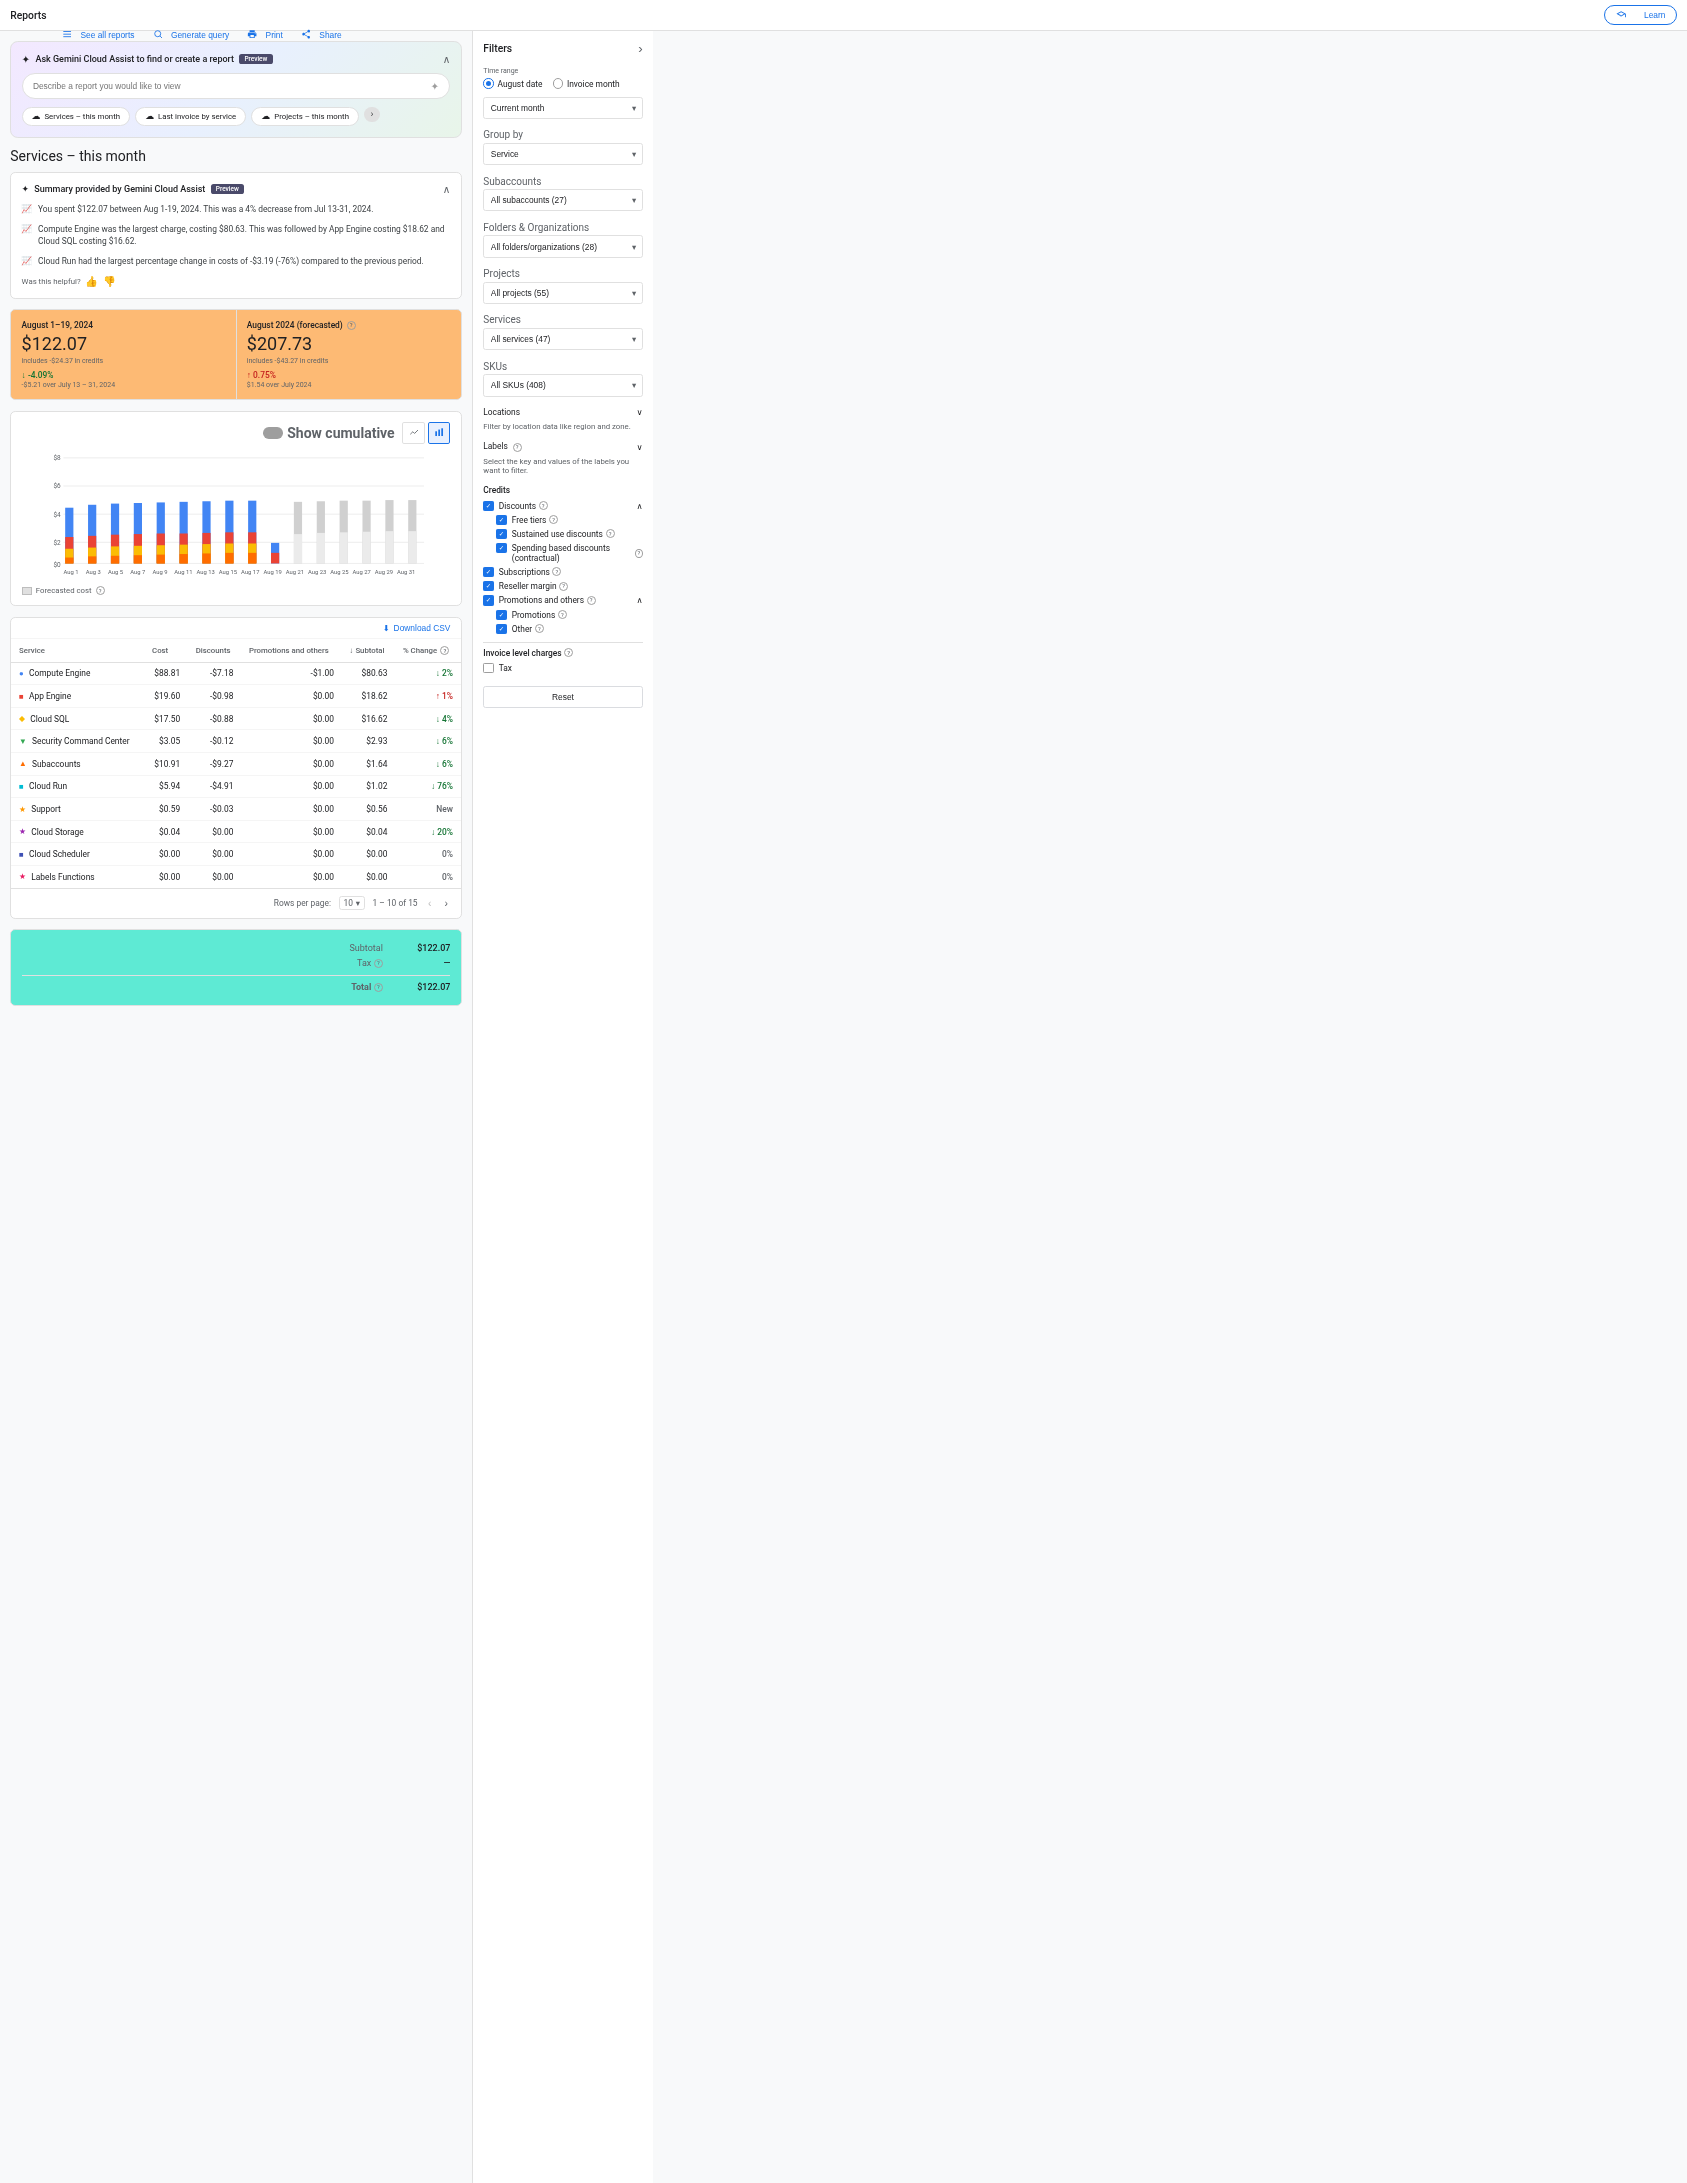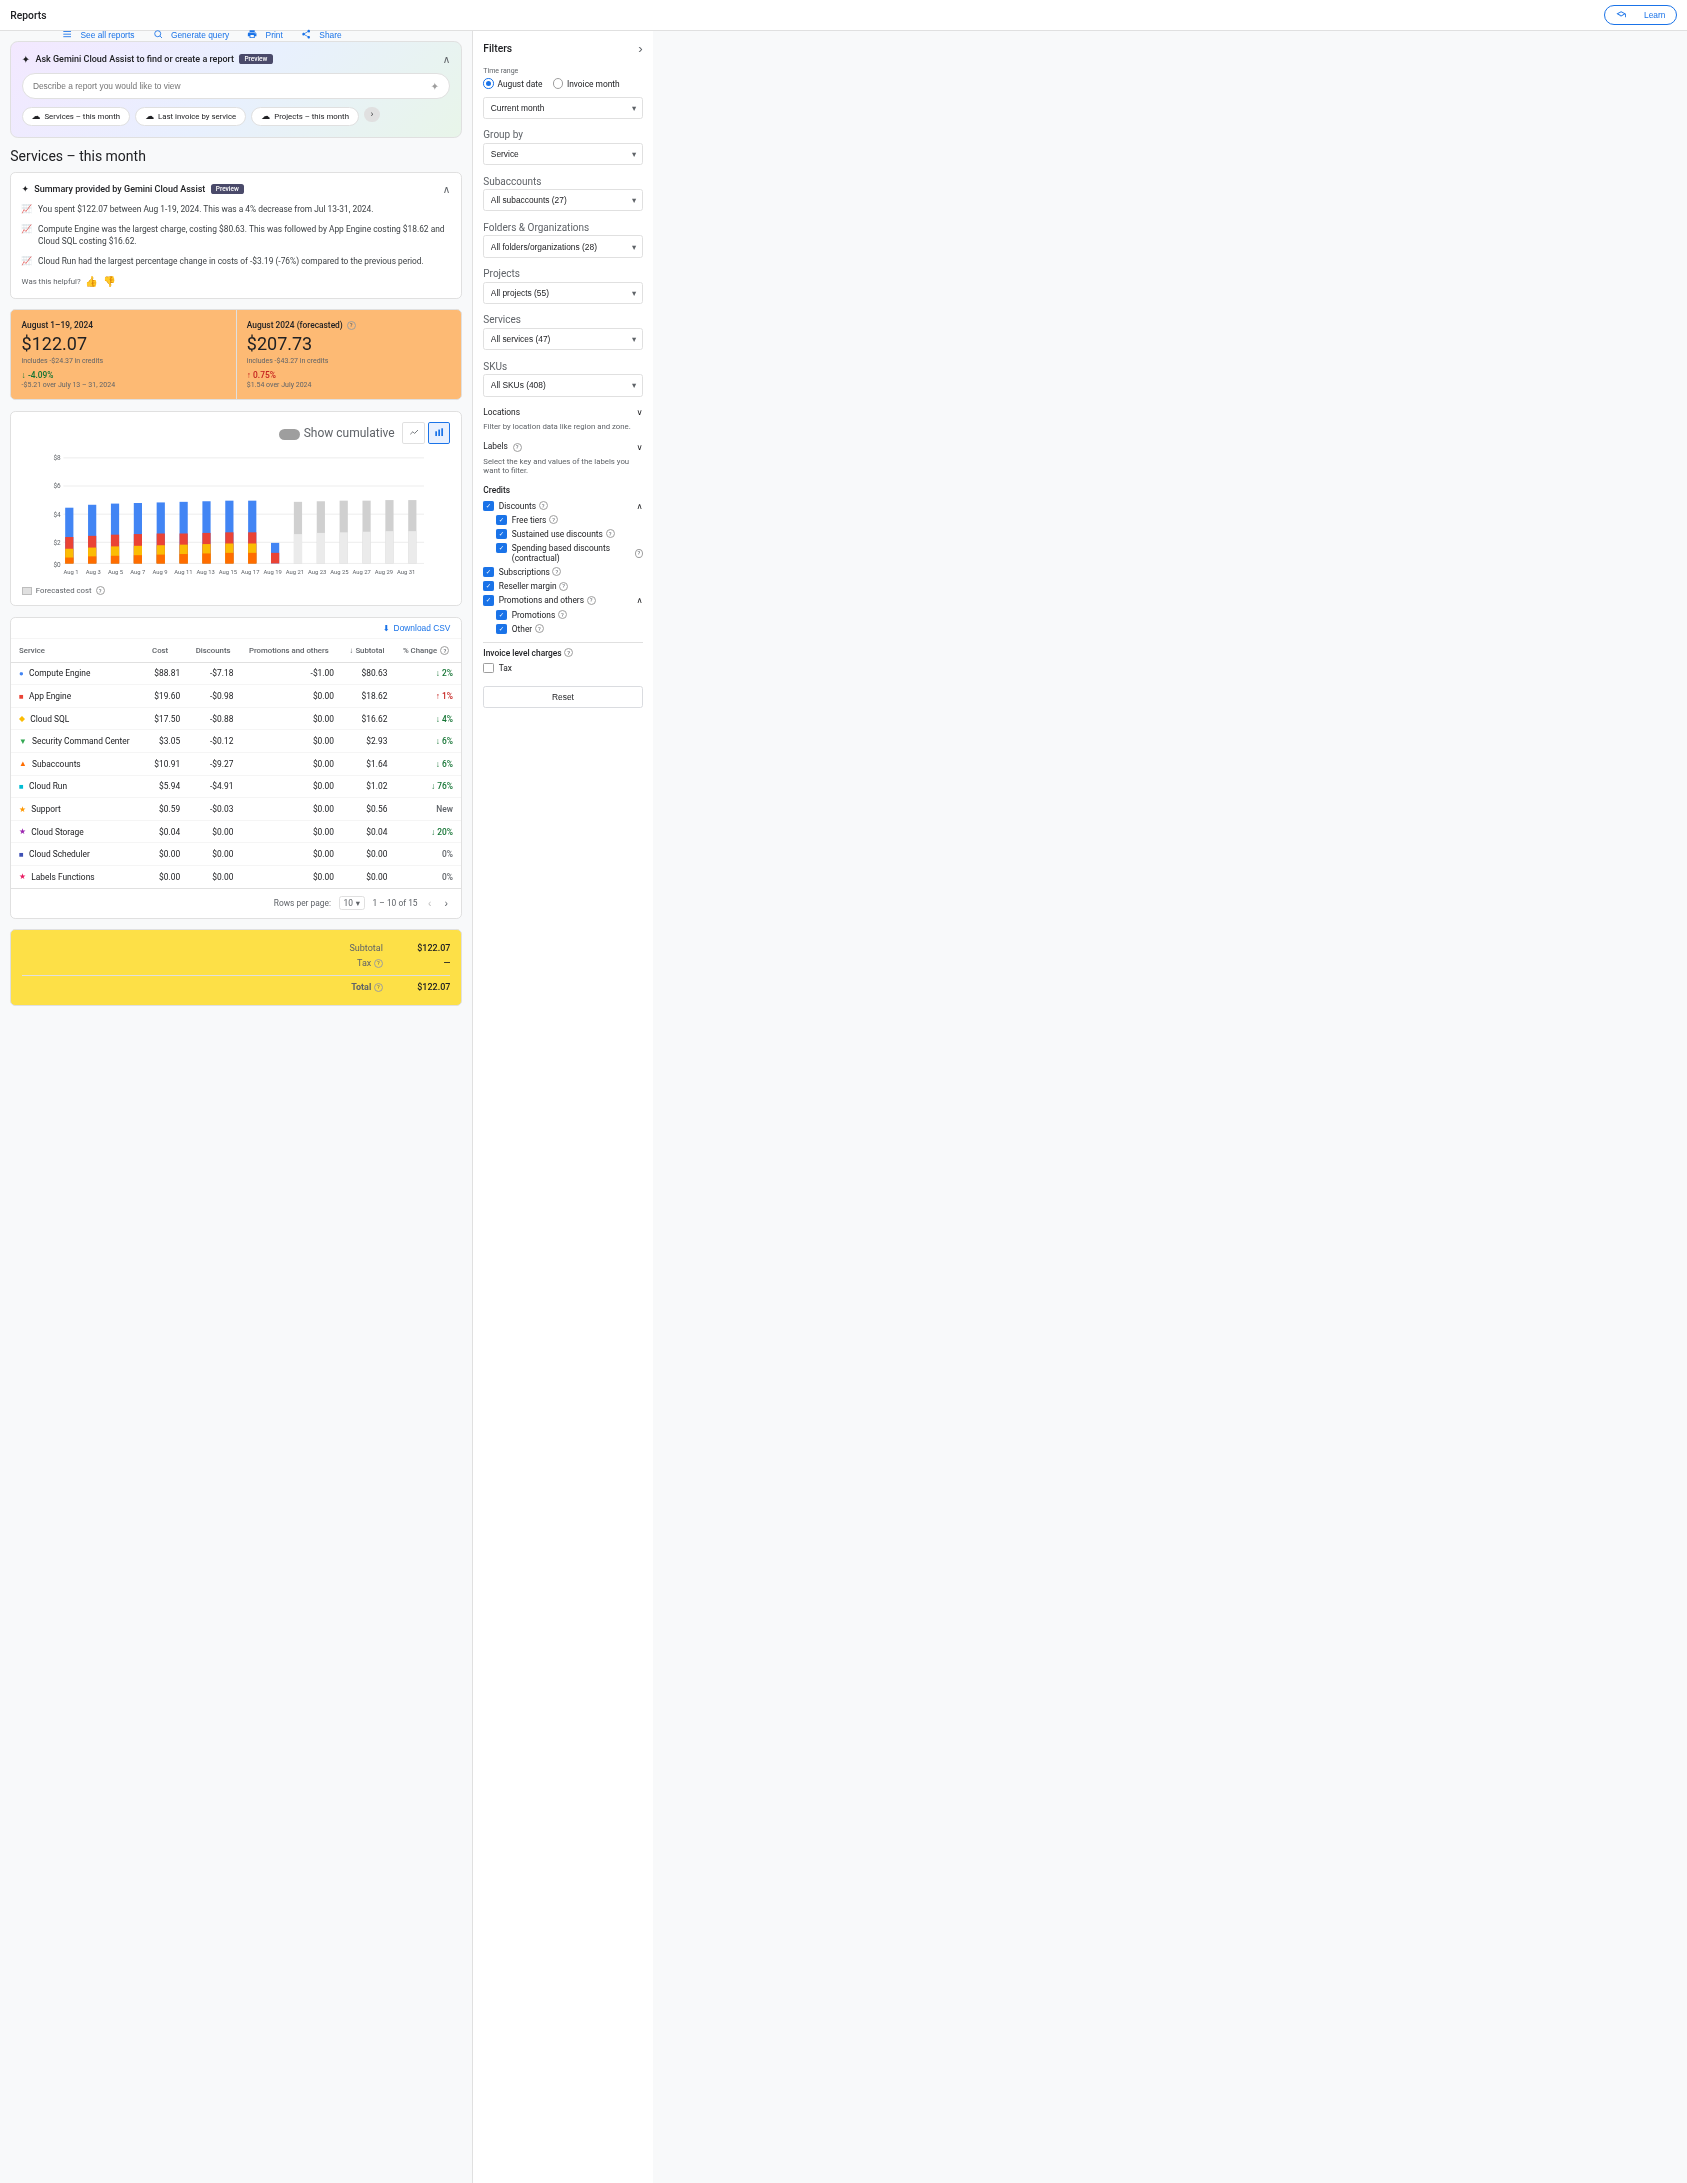--- a/index.html
+++ b/index.html
@@ -47,21 +47,21 @@
     .cost-amount { font-size: 18px; font-weight: 400; color: #202124; margin-bottom: 2.6px; }
     .cost-note { font-size: 7px; color: #5f6368; }
     .cost-change { font-size: 8.4px; font-weight: 500; margin-bottom: 1.3px; }
     .change-green { color: #137333; }
     .change-red { color: #c5221f; }
     .change-note { font-size: 7px; color: #5f6368; }
 
     
     .chart-container { background: #fff; border: 0.6px solid #e0e0e0; border-radius: 5.2px; padding: 10.3px; margin-bottom: 10.3px; }
     .chart-controls { display: flex; align-items: center; justify-content: flex-end; gap: 7.8px; margin-bottom: 7.8px; }
-    .show-cumulative { display: flex; align-items: flex-end; gap: 3.9px; font-size: 12px; color: #5f6368; }
+    .show-cumulative { display: flex; align-items: center; gap: 3.9px; font-size: 14px; color: #5f6368; font-weight: bold; }
     .toggle-switch { width: 20.7px; height: 11.6px; background: #9e9e9e; border-radius: 5.8px; position: relative; cursor: pointer; }
     .chart-type-btns { display: flex; gap: 2.6px; }
     .chart-type-btn { padding: 2.6px 5.2px; border: 0.6px solid #e0e0e0; background: none; cursor: pointer; border-radius: 1.9px; }
     .chart-type-btn.active { background: #e8f0fe; border-color: #1a73e8; }
 
     
     .bar-chart { position: relative; height: 129px; }
     .chart-svg { width: 100%; height: 100%; }
     .y-axis-label { font-size: 11px; fill: #5f6368; }
     .x-axis-label { font-size: 10px; fill: #5f6368; }
@@ -79,21 +79,21 @@
     .service-cell { display: flex; align-items: center; }
     .col-right { text-align: right; }
 
     
     .pagination-row { display: flex; align-items: center; justify-content: flex-end; padding: 6.5px 10.3px; gap: 7.8px; font-size: 8.4px; color: #5f6368; border-top: 0.6px solid #e0e0e0; }
     .rows-select { display: flex; align-items: center; gap: 2.6px; }
     .page-nav-btn { background: none; border: none; cursor: pointer; color: #5f6368; font-size: 10.3px; padding: 2.6px; }
     .page-nav-btn:disabled { color: #bdbdbd; }
 
     
-    .totals-card { background: #fde047; border: 0.6px solid #e0e0e0; border-radius: 5.2px; padding: 10.3px; }
+    .totals-card { background: #5eead4; border: 0.6px solid #e0e0e0; border-radius: 5.2px; padding: 10.3px; }
     .totals-row { display: flex; justify-content: flex-end; align-items: center; gap: 15.5px; padding: 2.6px 0; font-size: 9px; }
     .totals-label { color: #5f6368; display: flex; align-items: center; gap: 2.6px; }
     .totals-value { font-weight: 500; min-width: 52px; text-align: right; }
     .totals-divider { border: none; border-top: 0.6px solid #e0e0e0; margin: 3.9px 0; }
 
     
     .sidebar-title { font-size: 10.3px; font-weight: 500; margin-bottom: 1px; color: #202124; }
     .sidebar-expand-btn { float: right; background: none; border: none; cursor: pointer; color: #5f6368; }
     .filter-section { margin-bottom: 10.3px; }
     .filter-label { font-size: 7px; color: #5f6368; margin-bottom: 3.9px; display: block; }

